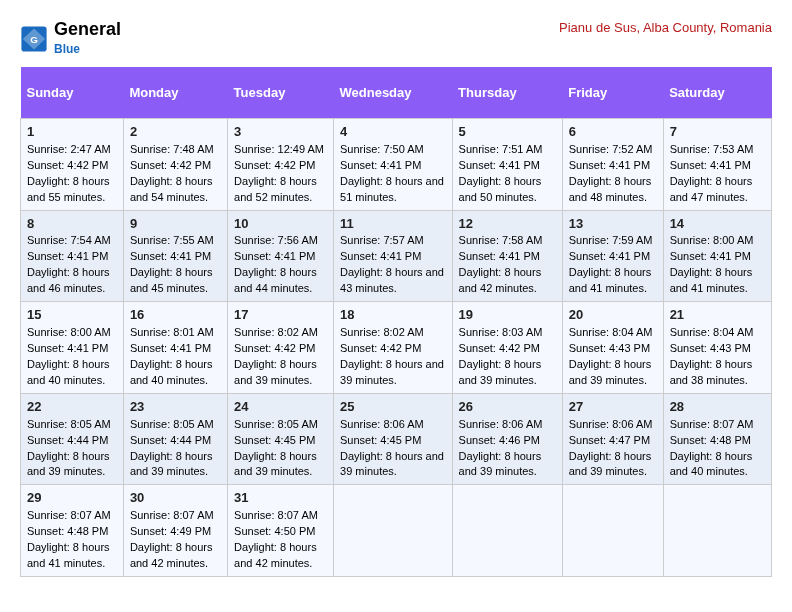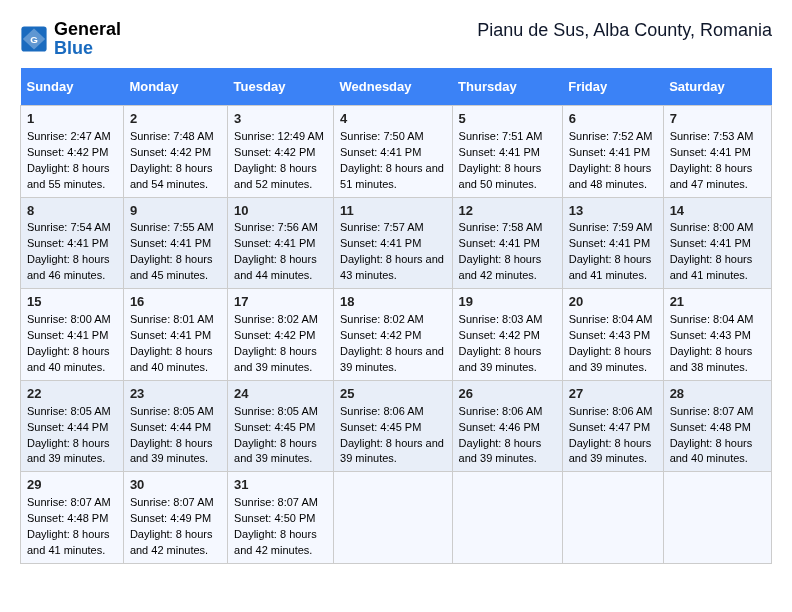--- a/index.html
+++ b/index.html
@@ -21,50 +21,50 @@
       align-items: center;
       gap: 6px;
     }
     .logo-text-general {
       font-size: 18px;
       font-weight: bold;
       color: #000000;
       line-height: 1;
     }
     .logo-text-blue {
-      font-size: 18px;
+      font-size: 12px;
       font-weight: bold;
       color: #1a6bbf;
       line-height: 1;
     }
     .logo-icon {
       width: 28px;
       height: 28px;
     }
     .title-area {
       text-align: right;
     }
     .main-title {
       font-size: 32px;
       font-weight: bold;
       color: #333;
     }
     .subtitle {
-      font-size: 18px;
-      color: #0f172a;
+      font-size: 13px;
+      color: #b91c1c;
     }
     table {
       width: 100%;
       border-collapse: collapse;
       font-size: 11px;
     }
     thead tr th {
-      background-color: #3b82f6;
+      background-color: #8b5cf6;
       color: #fff;
-      padding: 11px 6px;
+      padding: 18px 6px;
       text-align: left;
       font-size: 13px;
       font-weight: bold;
     }
     tbody tr td {
       border: 1px solid #ccc;
       padding: 4px 6px;
       vertical-align: top;
       line-height: 1.45;
     }

